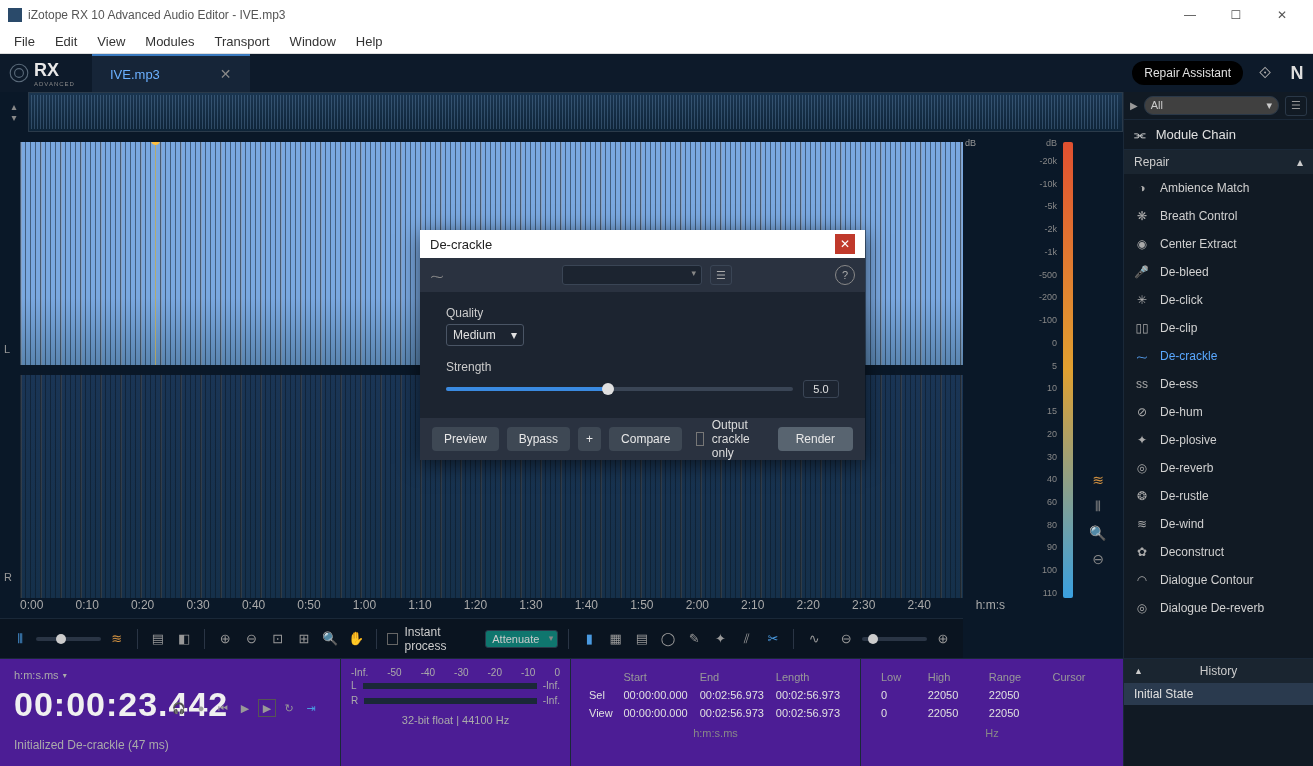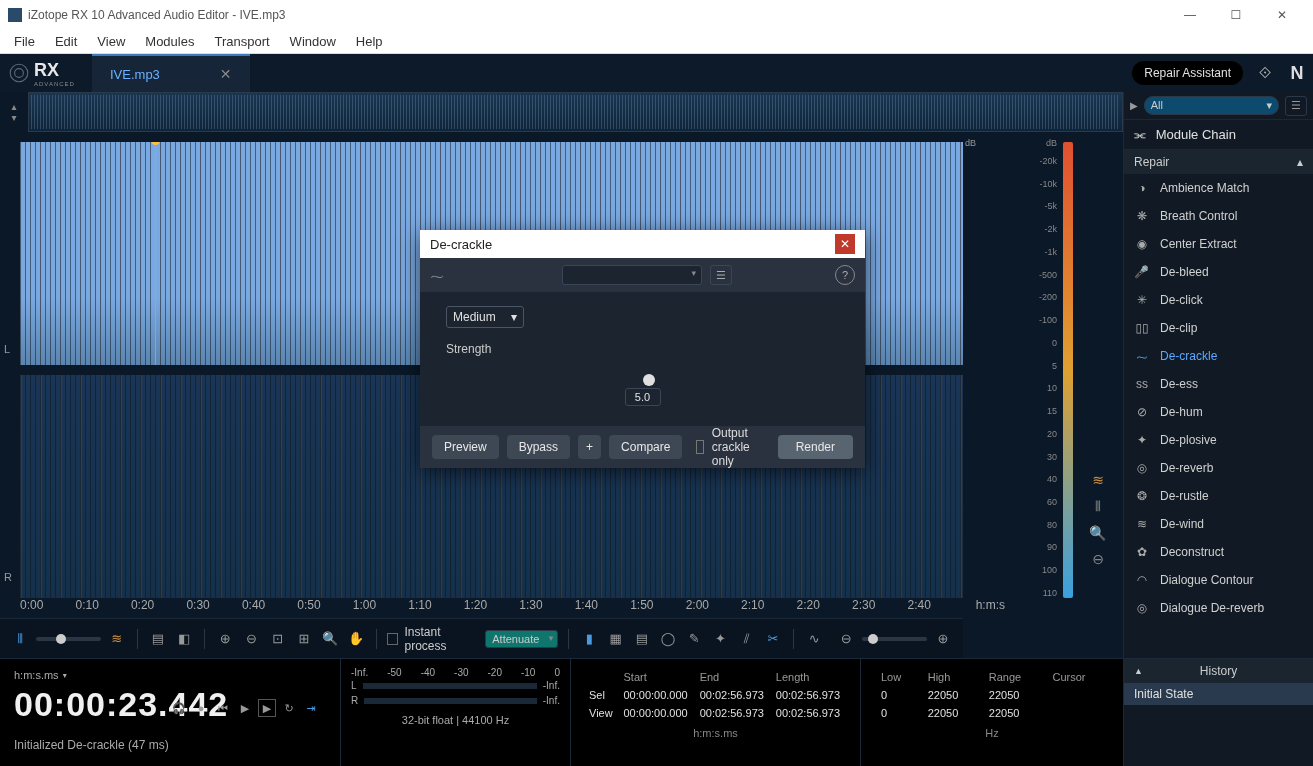--- a/index.html
+++ b/index.html
@@ -59,38 +59,38 @@
 .tb-slider .th { position: absolute; width: 10px; height: 10px; background: #ccc; border-radius: 50%; top: -3px; }
 .tb-chk { width:12px; height:12px; border:1px solid #666; }
 .tb-lbl { font-size: 12px; color: #ccc; }
 .tb-sel { background: #0f766e; border: 1px solid #2a3848; color: #ccc; font-size: 11px; padding: 2px 18px 2px 6px; border-radius: 3px; position:relative; }
 .tb-sel:after { content:'▾'; position:absolute; right:4px; font-size:9px; color:#888;}
 
 
 .sidebar { position: absolute; top: 92px; right: 0; width: 190px; bottom: 108px; background: #111a24; border-left: 1px solid #1a2838; display: flex; flex-direction: column; }
 .sb-top { height: 28px; display: flex; align-items: center; padding: 0 6px; gap: 6px; border-bottom: 1px solid #1a2838; }
 .sb-play { color:#999; font-size:10px; }
-.sb-filter { flex:1; background:#0c4a6e; border:1px solid #2a3848; font-size:11px; color:#ccc; padding:2px 6px; border-radius:9px; display:flex; justify-content:space-between;}
+.sb-filter { flex:1; background:#404040; border:1px solid #2a3848; font-size:11px; color:#ccc; padding:2px 6px; border-radius:9px; display:flex; justify-content:space-between;}
 .sb-menu { width:22px; height:20px; border:1px solid #2a3848; display:flex; align-items:center; justify-content:center; color:#999; font-size:11px; border-radius:3px;}
 .sb-chain { height: 30px; display:flex; align-items:center; gap:10px; padding:0 10px; font-size:13px; color:#e0e0e0; border-bottom:1px solid #1a2838;}
 .sb-section { height:24px; display:flex; align-items:center; justify-content:space-between; padding:0 10px; background:#1a2530; font-size:12px; color:#ccc;}
 .sb-list { flex:1; overflow:hidden; }
 .sb-item { height:28px; display:flex; align-items:center; gap:10px; padding:0 10px; font-size:12px; color:#d0d0d0; }
 .sb-item.active { color:#5aa8ff; }
 .sb-item .ic { width:16px; text-align:center; color:#aaa; font-size:12px;}
 .sb-item.active .ic { color:#5aa8ff; }
 
 
 .history { position:absolute; right:0; bottom:0; width:190px; height:108px; background:#111a24; border-left:1px solid #1a2838; border-top:1px solid #1a2838; }
 .hist-hdr { height:24px; display:flex; align-items:center; justify-content:center; background:#1a2530; font-size:12px; color:#ccc; position:relative;}
 .hist-hdr .up { position:absolute; left:10px; font-size:9px;}
 .hist-item { padding:4px 10px; background:#2a3a4e; font-size:12px; color:#e0e0e0;}
 
 
-.transport { position:absolute; left:0; right:190px; bottom:0; height:108px; background:#000000; border-top:1px solid #1a2838; display:flex;justify-content:space-between; }
+.transport { position:absolute; left:0; right:190px; bottom:0; height:108px; background:#4c1d95; border-top:1px solid #1a2838; display:flex;justify-content:space-between; }
 .tp-time { width:340px; padding:10px 14px; }
 .tp-fmt { font-size:11px; color:#aaa; display:flex; align-items:center; gap:4px;}
 .tp-fmt:after{content:'▾'; font-size:8px;}
 .tp-clock { font-size:34px; color:#f0f0f0; font-weight:700; margin-top:4px; letter-spacing:1px;}
 .tp-status { font-size:12px; color:#aaa; margin-top:14px;}
 .tp-ctrls { position:absolute; left:170px; top:40px; display:flex; gap:4px; align-items:center;}
 .tp-ctrls .btn { width:18px; height:18px; display:flex; align-items:center; justify-content:center; color:#999; font-size:11px;}
 .tp-meters { width:230px; padding:8px 0; font-size:10px; color:#aaa; border-left:1px solid #1a2838;}
 .tp-meters .scale { display:flex; justify-content:space-between; padding:0 10px;}
 .tp-meters .row { display:flex; align-items:center; gap:6px; padding:2px 10px;}
@@ -114,21 +114,21 @@
 .modal-tb { height:34px; background:#2a3240; display:flex; align-items:center; padding:0 10px; gap:8px;}
 .modal-tb .preset { flex:0 0 140px; height:20px; background:#1c2430; border:1px solid #3a4555; border-radius:3px; margin-left:110px; position:relative;}
 .modal-tb .preset:after{content:'▾'; position:absolute; right:5px; top:2px; color:#888; font-size:9px;}
 .modal-tb .mnu { width:22px; height:20px; border:1px solid #3a4555; display:flex; align-items:center; justify-content:center; font-size:11px; color:#aaa; border-radius:3px;}
 .modal-tb .help { margin-left:auto; width:20px; height:20px; border:1.5px solid #888; border-radius:50%; display:flex; align-items:center; justify-content:center; font-size:11px; color:#aaa;}
 .modal-body { padding:14px 26px 20px; }
 .m-lbl { font-size:12px; color:#ccc; margin-bottom:4px;}
 .m-sel { width:78px; background:#1c2430; border:1px solid #4a5565; color:#e0e0e0; font-size:12px; padding:3px 6px; border-radius:3px; display:flex; justify-content:space-between;}
 .m-row { display:flex; gap:40px; margin-top:14px;}
 .m-col { flex:1; }
-.m-slider-row { display:flex; align-items:center; gap:10px; margin-top:22px;flex-direction:column;}
+.m-slider-row { display:flex; align-items:center; gap:10px; margin-top:6px;}
 .m-slider { flex:1; height:4px; background:#3a4555; border-radius:2px; position:relative;}
 .m-slider .fill { position:absolute; left:0; top:0; bottom:0; background:#3a8ae0; border-radius:2px;}
 .m-slider .th { position:absolute; width:12px; height:12px; background:#e0e0e0; border-radius:50%; top:-4px;}
 .m-val { width:36px; background:#1c2430; border:1px solid #3a4555; color:#e0e0e0; font-size:11px; text-align:center; padding:2px 0; border-radius:3px;}
 .modal-ftr { height:42px; background:#2a3240; display:flex; align-items:center; padding:0 12px; gap:8px;}
 .m-btn { background:#3e4854; color:#e8e8e8; font-size:12px; padding:5px 12px; border-radius:4px;}
 .m-btn.sm { padding:5px 8px;}
 .m-btn.render { background:#586470; padding:5px 18px; margin-left:4px;}
 .m-chk { width:14px; height:14px; border:1px solid #777; margin-left:6px;}
 .m-chklbl { font-size:12px; color:#ddd;}
@@ -478,20 +478,21 @@
     <div class="spacer"></div>
     <div class="x">✕</div>
   </div>
   <div class="modal-tb">
     <span class="mic">⁓</span>
     <div class="preset"></div>
     <div class="mnu">☰</div>
     <div class="help">?</div>
   </div>
   <div class="modal-body">
+    <div class="m-lbl">Quality</div>
     <div class="m-sel">
         <span>Medium</span>
         <span>▾</span>
       </div>
     <div class="m-row">
       <div class="m-col">
         <div class="m-lbl">Strength</div>
         <div class="m-slider-row">
           <div class="m-slider">
               <div class="fill" style="width:48%"></div>

